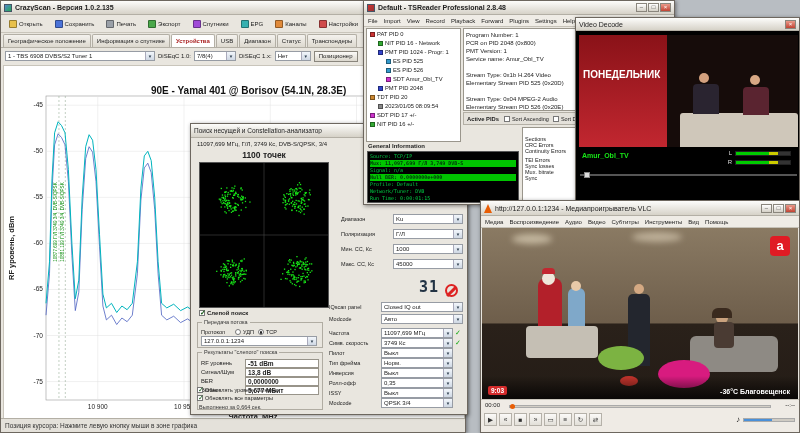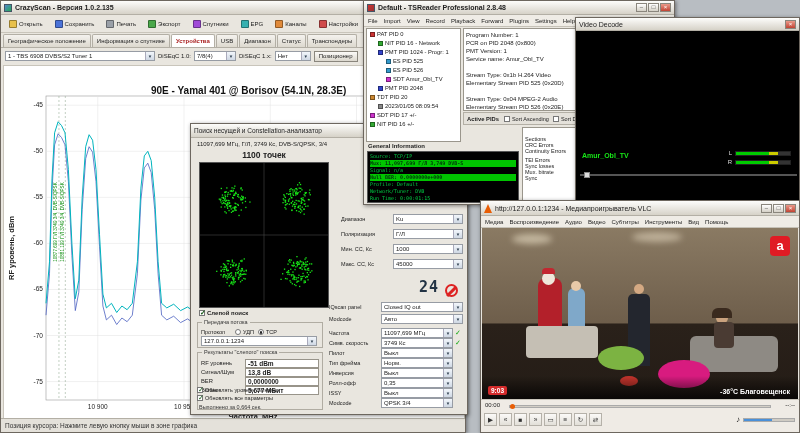--- a/index.html
+++ b/index.html
@@ -656,21 +656,21 @@
     </div>
       <div class="crow" style="height:13px;">
       <span class="plab">Мин. СС, Кс</span>
       <div class="combo pval">1000</div>
     </div>
       <div class="crow" style="height:13px;">
       <span class="plab">Макс. СС, Кс</span>
       <div class="combo pval">45000</div>
     </div>
     </div>
-  <div style="position:absolute;left:228px;top:154px;" class="bigdig">24</div>
+  <div style="position:absolute;left:228px;top:154px;" class="bigdig">31</div>
   <div style="position:absolute;left:254px;top:160px;" class="nosign"></div>
 
   <label class="cbrow on" style="position:absolute;left:8px;top:186px;font-size:6px;font-weight:bold;">
     <span class="cb"></span>
     <span>Слепой поиск</span>
   </label>
 
   <div class="gbox" style="position:absolute;left:6px;top:198px;width:126px;height:26px;">
     <span class="gt">Передача потока</span>
     <div class="crow" style="margin-bottom:1px;">
@@ -959,20 +959,30 @@
       <div class="tline">Run Time: 0:00:01:15</div>
     </div>
 </div>
 
 <div class="win" style="left:575px;top:17px;width:225px;height:187px;background:#000;z-index:4;">
   <div class="tb" style="height:13px;">
     <span class="t" style="font-weight:normal;">Video Decode</span>
     <div class="wbtns">
         <div class="wb close">×</div>
       </div>
+  </div>
+  <div class="scene" style="position:absolute;left:3px;top:17px;width:219px;height:112px;background:#160c0a;overflow:hidden;">
+    <div style="left:0;top:0;width:40%;height:100%;background:linear-gradient(#8a1218,#c22730);">
+      <div style="left:4px;top:34px;width:80px;color:#fff;font-weight:bold;font-size:10px;white-space:nowrap;overflow:hidden;">ПОНЕДЕЛЬНИК</div>
+    </div>
+    <div style="left:46%;top:70%;width:54%;height:30%;background:#cfc7ba;border-radius:3px 3px 0 0;"></div>
+    <div style="left:55%;top:34%;width:10px;height:10px;border-radius:50%;background:#d3a17f;"></div>
+    <div style="left:52%;top:44%;width:26px;height:30px;border-radius:4px 4px 0 0;background:#2a2430;"></div>
+    <div style="left:78%;top:36%;width:10px;height:10px;border-radius:50%;background:#d8a884;"></div>
+    <div style="left:75%;top:46%;width:26px;height:28px;border-radius:4px 4px 0 0;background:#5a2430;"></div>
   </div>
   <div style="position:absolute;left:6px;top:134px;color:#17e617;font-size:7px;font-weight:bold;">Amur_Obl_TV</div>
   <div style="position:absolute;right:8px;top:132px;display:flex;align-items:center;gap:3px;">
     <span style="color:#ddd;font-size:6px;">L</span>
     <div class="meterbar"></div>
   </div>
   <div style="position:absolute;right:8px;top:141px;display:flex;align-items:center;gap:3px;">
     <span style="color:#ddd;font-size:6px;">R</span>
     <div class="meterbar"></div>
   </div>

